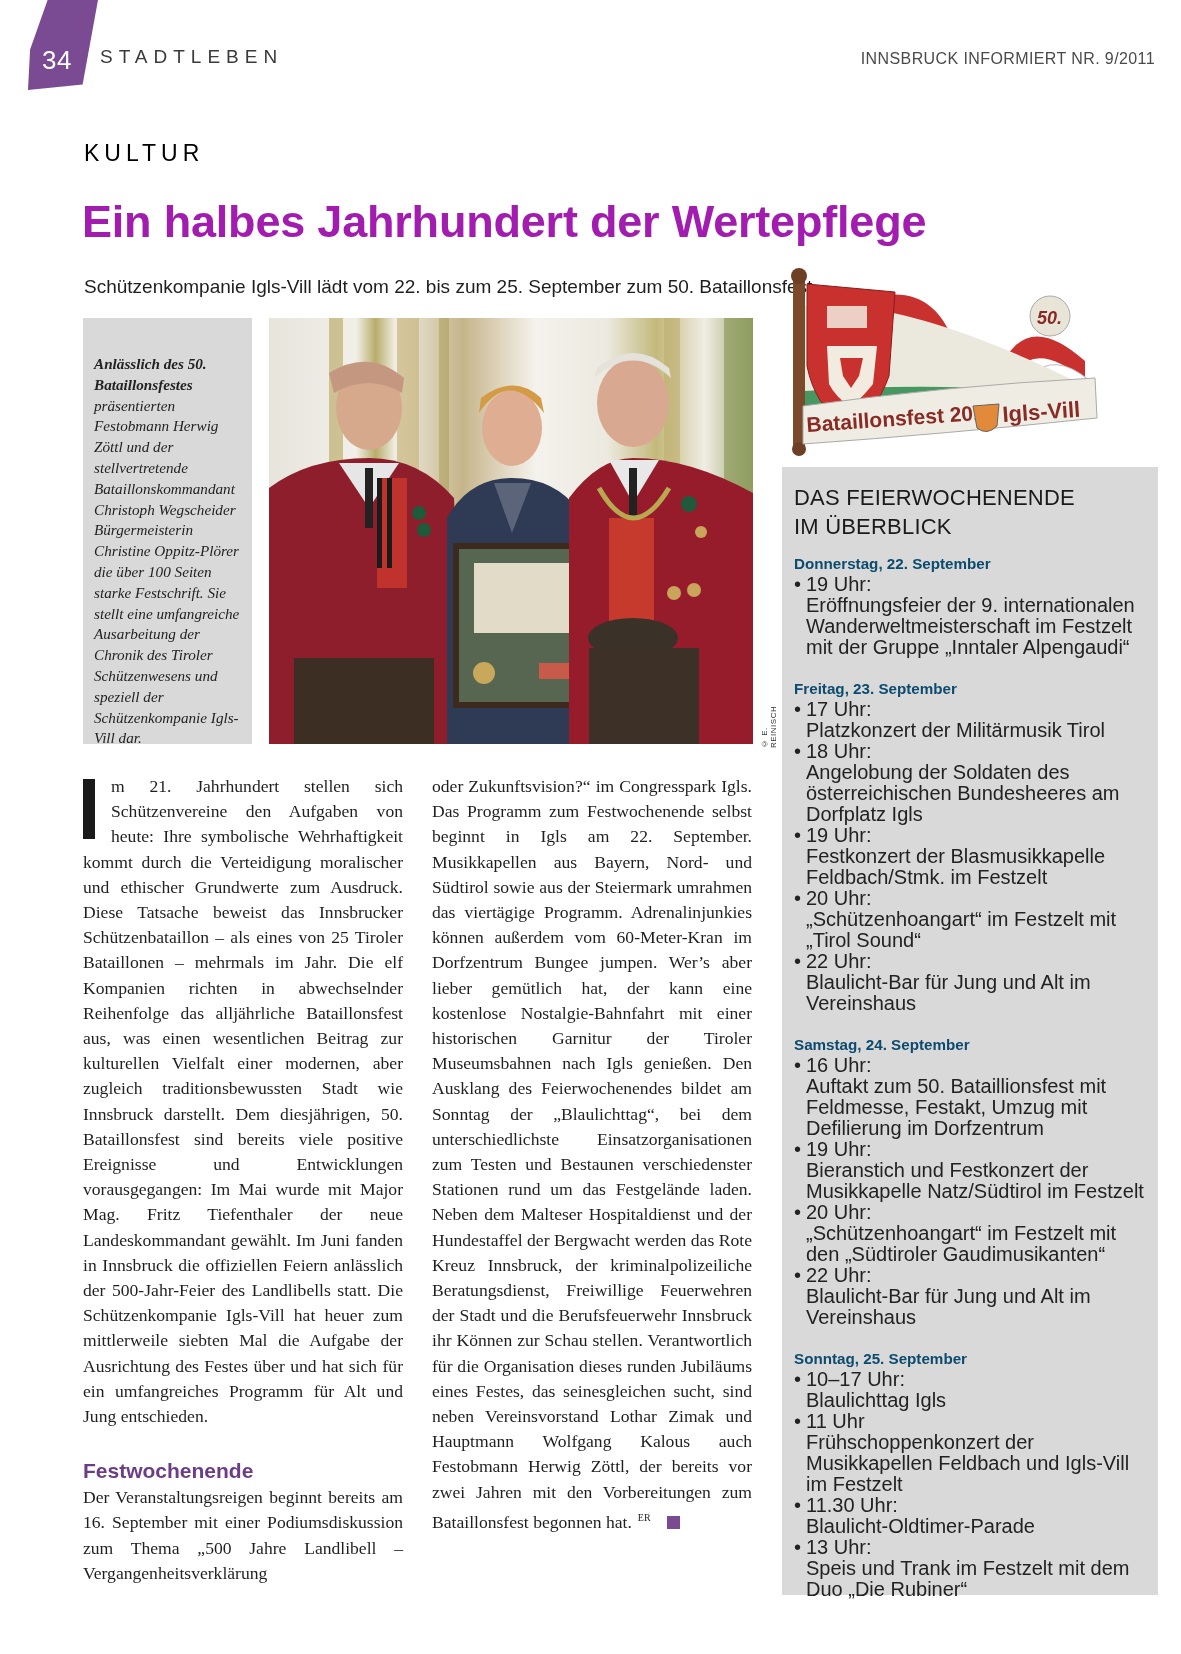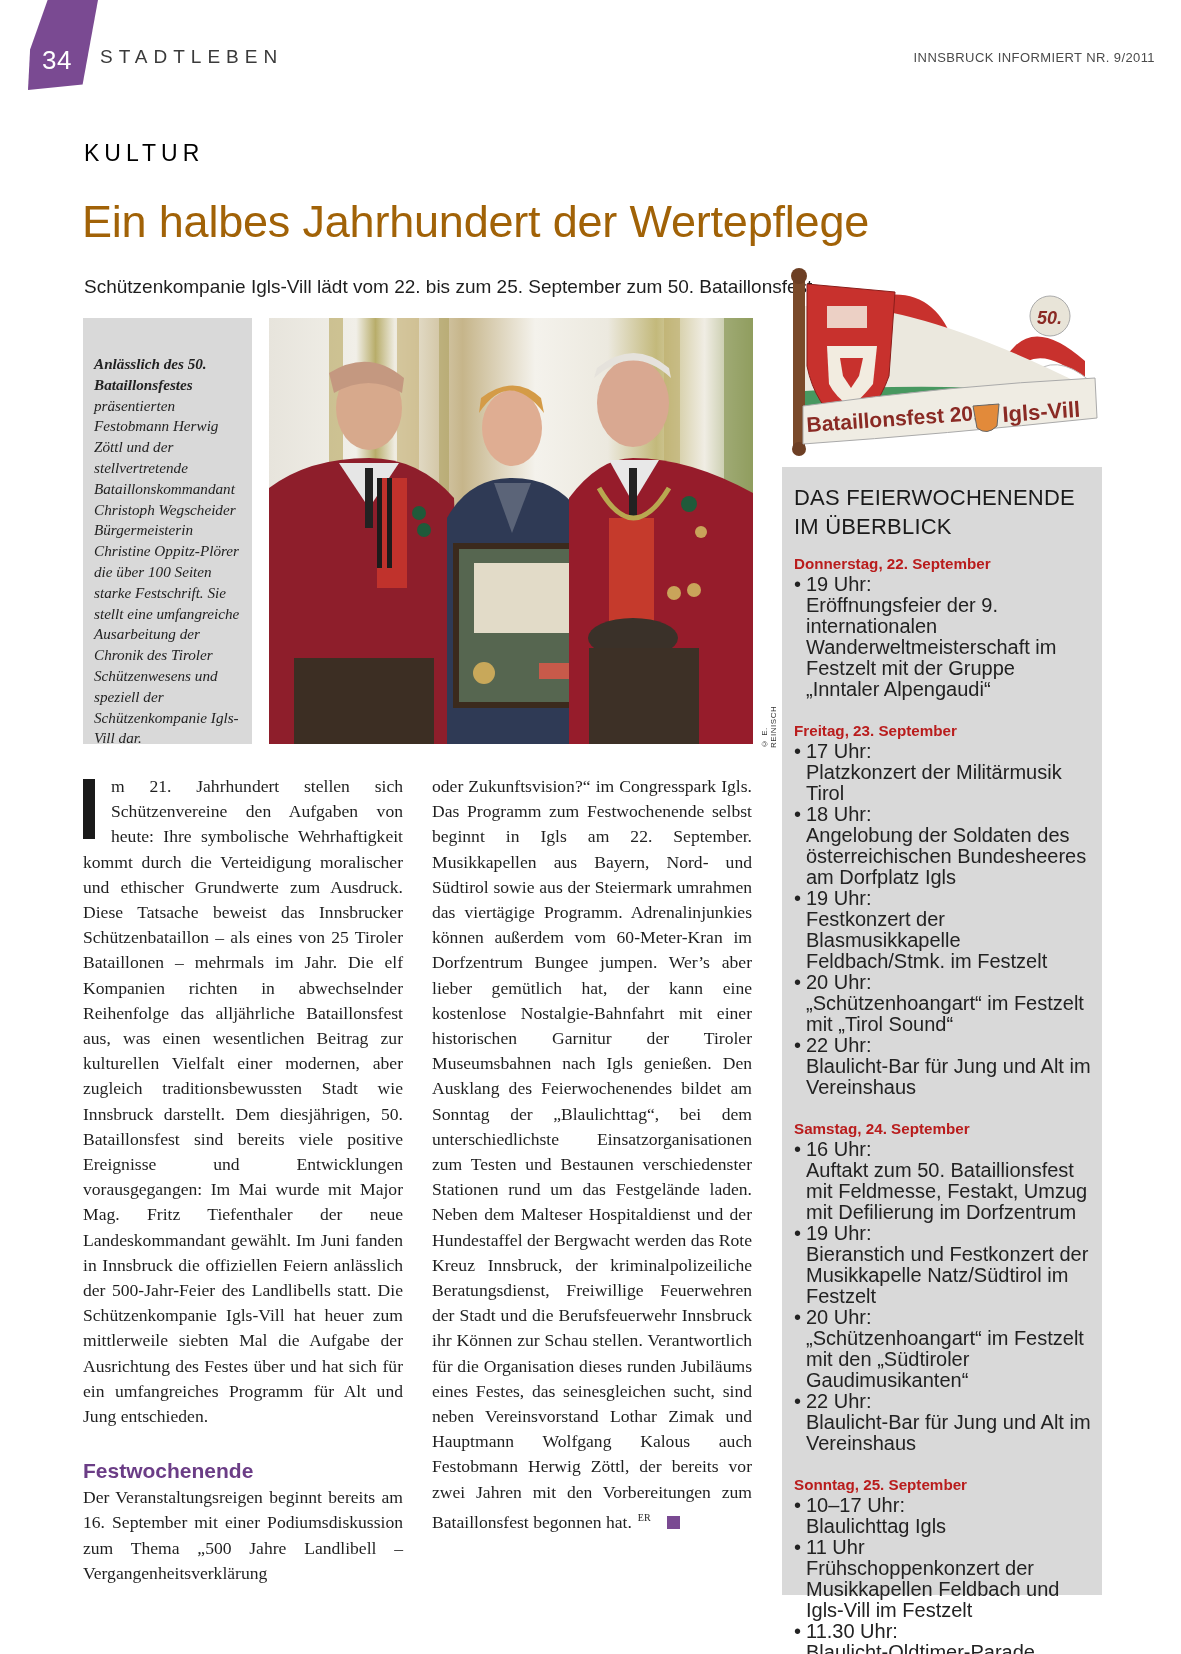--- a/index.html
+++ b/index.html
@@ -13,31 +13,31 @@
   }
   .page-number {
     position: absolute; left: 42px; top: 45px; color: #ffffff;
     font-size: 26px; letter-spacing: 0.5px;
   }
   .section-name {
     position: absolute; left: 100px; top: 46px; font-size: 19px;
     letter-spacing: 6px; color: #3a3a3a;
   }
   .publication {
-    position: absolute; right: 26px; top: 50px; font-size: 13px;
+    position: absolute; right: 26px; top: 50px; font-size: 16px;
     color: #4a4a4a; letter-spacing: 0.4px;
   }
 
   .kicker {
     position: absolute; left: 84px; top: 140px; font-size: 23px;
     letter-spacing: 5px; color: #000000;
   }
   .headline {
     position: absolute; left: 82px; top: 196px; font-size: 45px;
-    font-weight: normal; color: #a16207; letter-spacing: -0.2px;
+    font-weight: bold; color: #a21caf; letter-spacing: -0.2px;
   }
   .subline {
     position: absolute; left: 84px; top: 276px; font-size: 19px; color: #1e1e1e;
   }
 
   
   .caption-box {
     position: absolute; left: 83px; top: 318px; width: 169px; height: 426px;
     background: #d9d9d9; padding: 36px 8px 0 11px;
   }
@@ -78,29 +78,29 @@
   .end-mark {
     display: inline-block; width: 13px; height: 13px; background: #7a4a92;
     margin-left: 16px; vertical-align: -1px;
   }
 
   
   .logo { position: absolute; left: 785px; top: 266px; width: 315px; height: 190px; }
 
   
   .sidebar {
-    position: absolute; left: 782px; top: 467px; width: 320px; height: 1128px;
+    position: absolute; left: 782px; top: 467px; width: 376px; height: 1128px;
     background: #d9d9d9; padding: 16px 10px 0 12px;
   }
   .sidebar-title {
     font-size: 22px; line-height: 29px; color: #1a1a1a; letter-spacing: 0.2px;
     margin-bottom: 12px;
   }
   .day { margin-bottom: 20px; }
-  .day-title { font-weight: bold; font-size: 15.2px; line-height: 21px; color: #b91c1c; }
+  .day-title { font-weight: bold; font-size: 15.2px; line-height: 21px; color: #0c4a6e; }
   .item { font-size: 20px; line-height: 21px; color: #222; }
   .item-time { padding-left: 0; }
   .item-time::before { content: "\2022"; display: inline-block; width: 12px; }
   .item-desc { padding-left: 12px; }
 </style>
 </head>
 <body>
 
 <div class="page-tab"></div>
 <div class="page-number">34</div>

